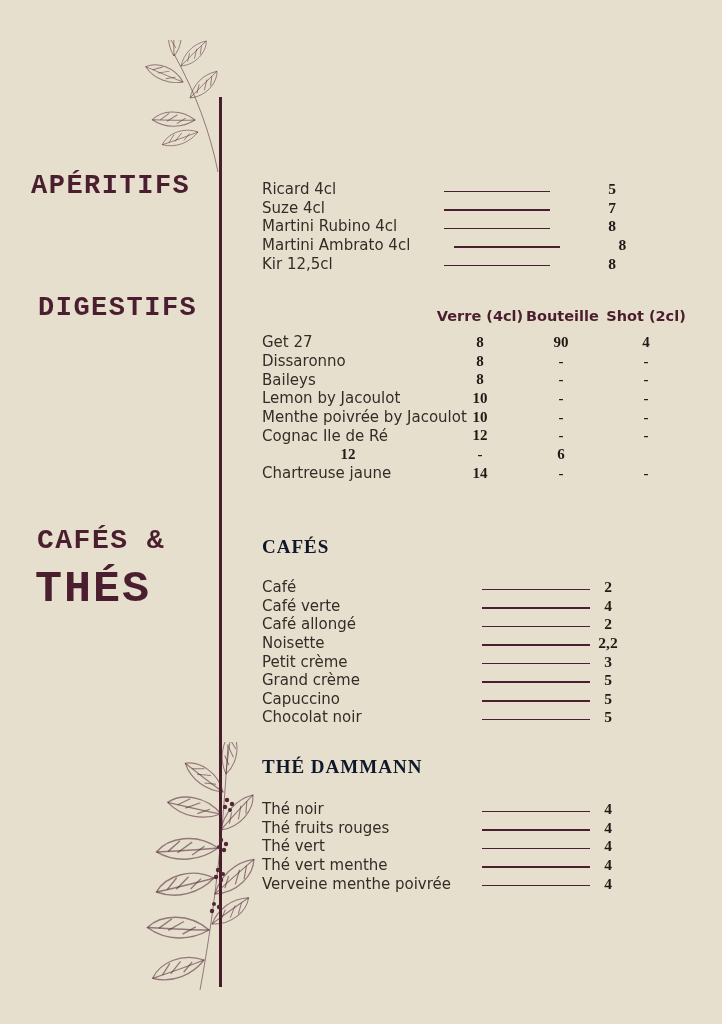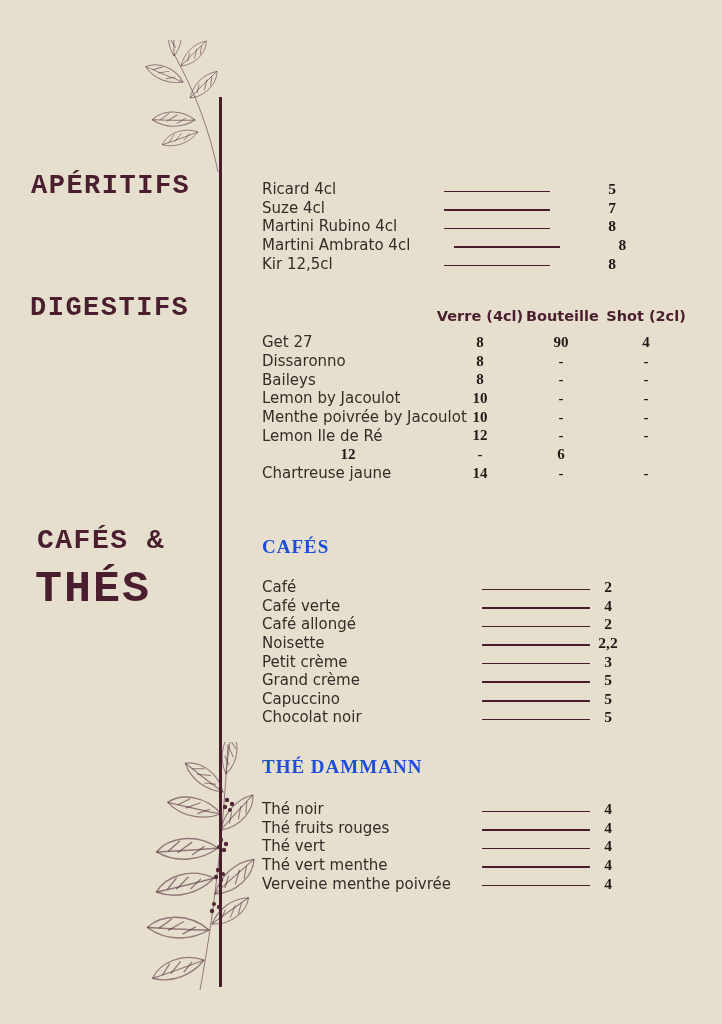--- a/index.html
+++ b/index.html
@@ -21,26 +21,26 @@
   .branch path, .branch use { stroke: #50273590; }
   .heading {
     position: absolute;
     color: #4a1e2e;
     font-family: Liberation Mono, monospace;
     font-weight: 700;
     letter-spacing: 1.5px;
     white-space: nowrap;
   }
   #h-aperitifs { left: 31px; top: 171px; font-size: 27px; }
-  #h-digestifs { left: 30px; top: 293px; font-size: 27px; }
+  #h-digestifs { left: 38px; top: 293px; font-size: 27px; }
   #h-cafes-l1  { left: 37px; top: 525px; font-size: 28px; }
   #h-cafes-l2  { left: 35px; top: 564px; font-size: 45px; letter-spacing: 2px; }
   .subheading {
     position: absolute; left: 262px;
-    color: #1d4ed8;
+    color: #0f172a;
     font-family: "Liberation Serif", "DejaVu Serif", serif;
     font-weight: 700;
     font-size: 19px;
     letter-spacing: 1px;
     white-space: nowrap;
   }
   #sh-cafes { top: 536px; }
   #sh-thes  { top: 756px; }
 
   .list { position: absolute; left: 262px; }
@@ -212,21 +212,21 @@
     <span class="dg-val">-</span>
     <span class="dg-val">-</span>
   </div>
   <div class="dg-row dg-grid">
     <span class="item-name">Menthe poivrée by Jacoulot</span>
     <span class="dg-val">10</span>
     <span class="dg-val">-</span>
     <span class="dg-val">-</span>
   </div>
   <div class="dg-row dg-grid">
-    <span class="item-name">Lemon Ile de Ré</span>
+    <span class="item-name">Cognac Ile de Ré</span>
     <span class="dg-val">12</span>
     <span class="dg-val">-</span>
     <span class="dg-val">-</span>
   </div>
   <div class="dg-row dg-grid">
     <span class="dg-val">12</span>
     <span class="dg-val">-</span>
     <span class="dg-val">6</span>
   </div>
   <div class="dg-row dg-grid">

